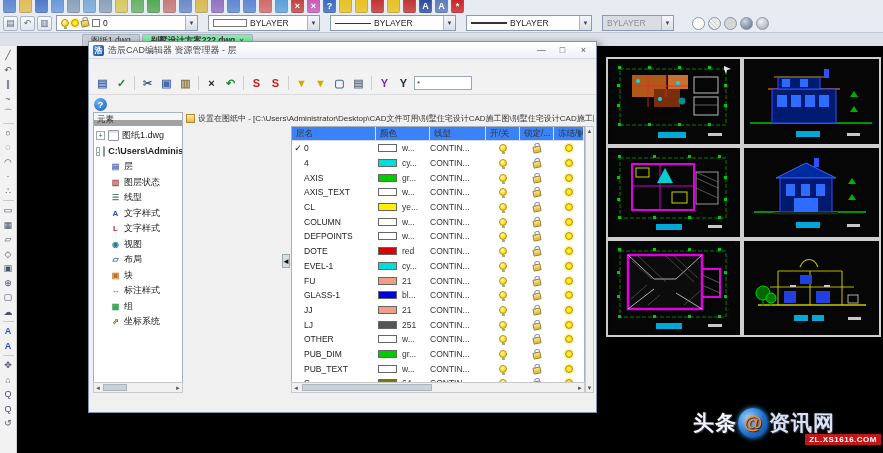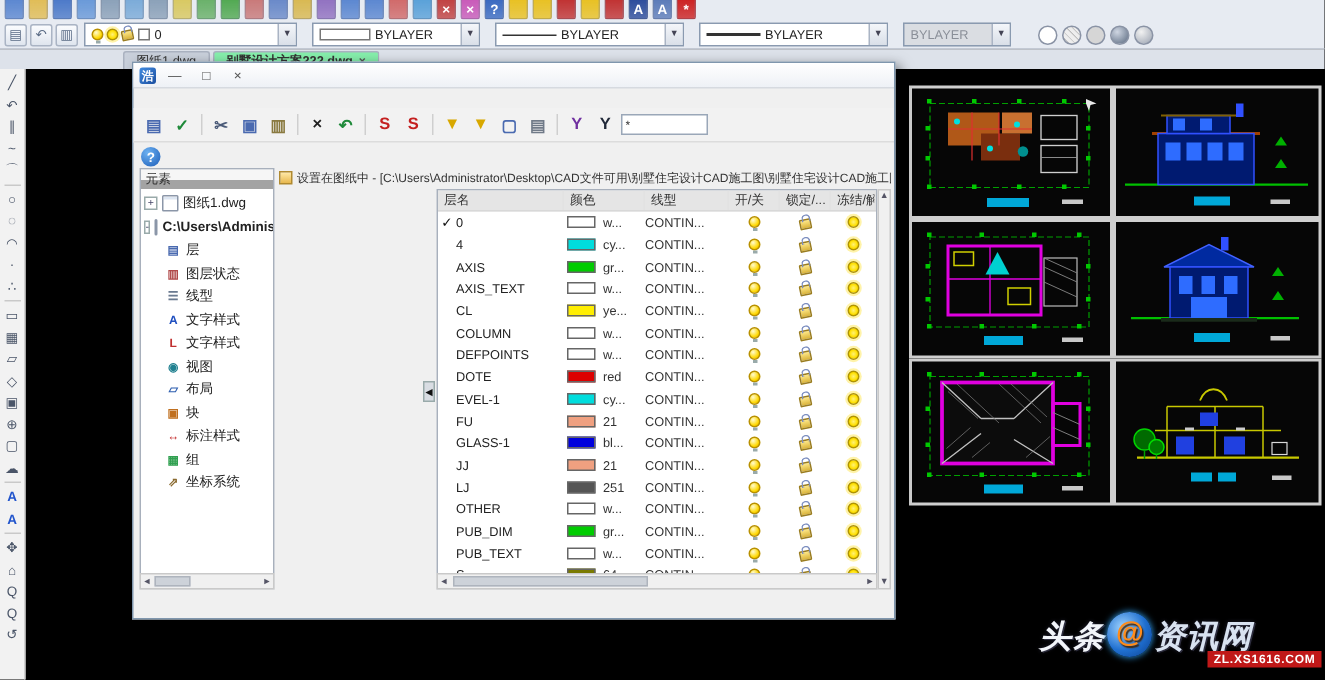--- a/index.html
+++ b/index.html
@@ -39,21 +39,21 @@
 
   
   #canvas { left:17px; top:46px; width:866px; height:407px; background:#000; }
 
   
   .panel { position:absolute; background:#060606; border:2px solid #cfcfcf; }
   .panel svg { display:block; }
 
   
   #wmark { left:693px; top:406px; width:188px; height:45px; }
-  #wm-line { position:absolute; left:0; top:2px; display:flex; align-items:flex-end;font-style:italic; }
+  #wm-line { position:absolute; left:0; top:2px; display:flex; align-items:center; }
   .wm-t { font-size:21px; font-weight:bold; color:#f2f5fa; text-shadow:0 0 3px #223, 1px 1px 0 #334; letter-spacing:1px; }
   #wm-s { width:30px; height:30px; border-radius:50%; margin:0 1px;
           background:radial-gradient(circle at 35% 35%, #9fd4ff, #1f6fd0 55%, #0b3e8c); box-shadow:0 0 5px #3af;
           display:flex; align-items:center; justify-content:center; }
   #wm-at { color:#ff8c1a; font-size:19px; font-weight:bold; text-shadow:1px 1px 1px #402000; }
   #wm-dom { position:absolute; right:0; top:28px; background:#c01818; color:#fff; font-size:8px; font-weight:bold;
             padding:1px 4px; letter-spacing:.5px; }
 
   
   #dlg { left:88px; top:41px; width:509px; height:372px; background:#f0f0f0; border:1px solid #7f96ad;
@@ -91,21 +91,21 @@
              font-size:8px; color:#333; white-space:nowrap; }
   #pathbar .pico { width:9px; height:9px; background:linear-gradient(#ffe9a8,#e8b84e); border:1px solid #b08a30; flex:none; }
 
   #pane-mid { left:97px; top:84px; width:104px; height:267px; overflow:hidden; }
   .i-stack { width:10px; height:8px; background:#eef2fb; border:1px solid #5a6a9a; box-shadow:2px 2px 0 #93a4d0; }
 
   #collapse-arrow { left:193px; top:212px; width:8px; height:14px; color:#111; font-size:8px; background:#d9dde3;
                     display:flex; align-items:center; justify-content:center; border:1px solid #9aa; }
 
   #pane-table { left:202px; top:84px; width:294px; height:267px; overflow:hidden; }
-  #thead { display:grid; grid-template-columns:84px 54px 56px 34px 34px 30px; height:14px; background:#e5e5e5;
+  #thead { display:grid; grid-template-columns:84px 54px 56px 34px 34px 30px; height:14px; background:#3b82f6;
            border-bottom:1px solid #d8d8d8; font-size:8.5px; color:#333; }
   #thead span { padding:1px 2px 0 4px; border-right:1px solid #e2e2e2; overflow:hidden; white-space:nowrap; }
   .trow { display:grid; grid-template-columns:12px 72px 26px 28px 56px 34px 34px 30px; height:14.7px; align-items:center;
           font-size:8.5px; color:#222; }
   .trow .tname { overflow:hidden; white-space:nowrap; }
   .trow .cur { color:#111; font-size:9px; text-align:center; }
   .trow .sw { width:19px; height:8px; border:1px solid #666; justify-self:start; margin-left:2px; }
   .trow .cl, .trow .lt { overflow:hidden; white-space:nowrap; color:#333; }
   .icell { display:flex; justify-content:center; }
   .i-bulb { width:8px; height:8px; border-radius:50%; background:radial-gradient(circle at 35% 30%, #fffbd0, #ffd800 65%, #d8a800);
@@ -404,20 +404,21 @@
       <span id="wm-at">@</span>
     </span>
     <span class="wm-t" style="color:#d8e2f0;">资讯网</span>
   </div>
   <div id="wm-dom">ZL.XS1616.COM</div>
 </div>
 
 <div id="dlg" class="abs">
   <div id="dlg-title" class="abs">
     <span id="dlg-appicon">浩</span>
+    <span id="dlg-title-text">浩辰CAD编辑器 资源管理器 - 层</span>
     <span class="winbtn">—</span>
     <span class="winbtn">□</span>
     <span class="winbtn">×</span>
   </div>
   <div id="dlg-toolbar" class="abs">
       <span class="dtb" style="color: rgb(74, 106, 176);">▤</span>
       <span class="dtb" style="color: rgb(31, 138, 58);">✓</span>
       <span class="dtb-sep"></span>
       <span class="dtb" style="color: rgb(74, 90, 120);">✂</span>
       <span class="dtb" style="color: rgb(74, 106, 176);">▣</span>

